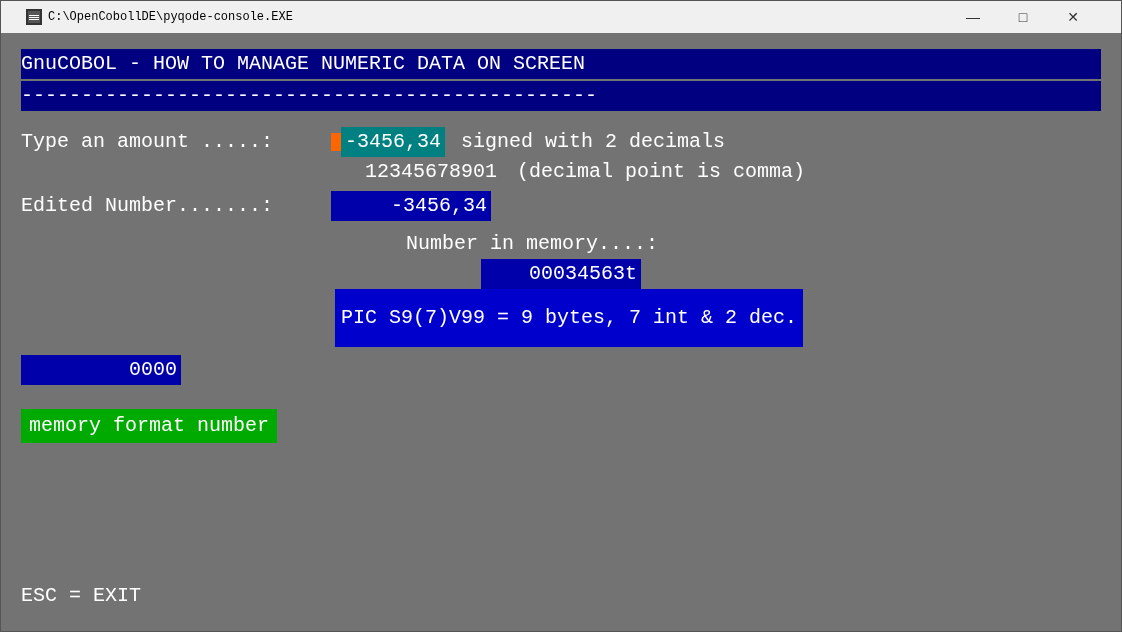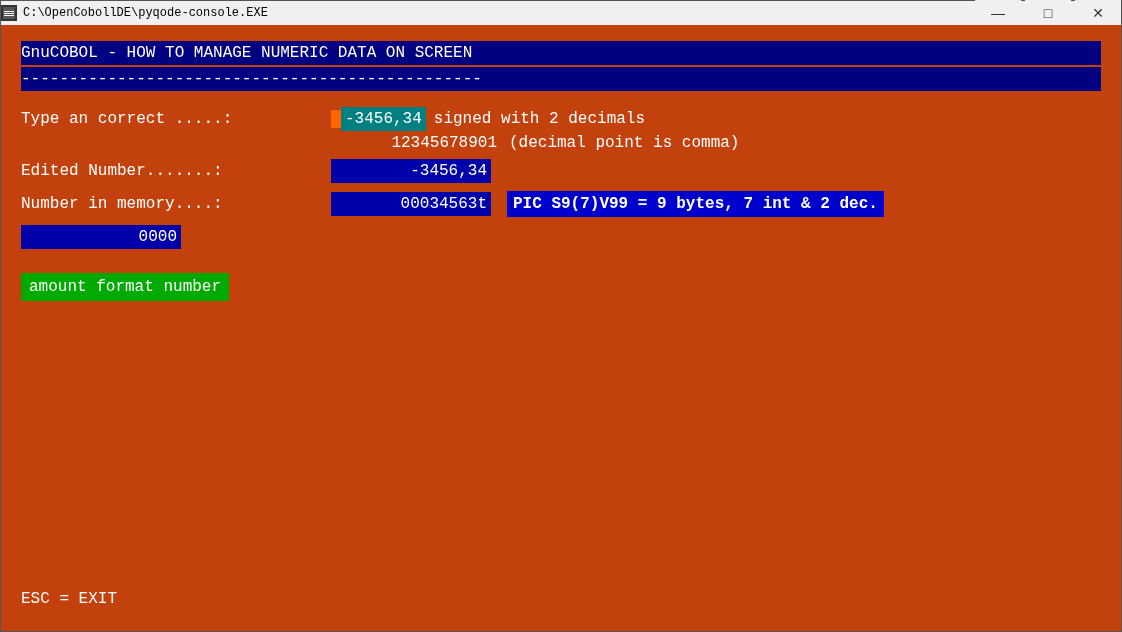--- a/index.html
+++ b/index.html
@@ -15,24 +15,24 @@
     .window {
       width: 1122px;
       height: 632px;
       display: flex;
       flex-direction: column;
       border: 1px solid #555;
     }
 
     .title-bar {
       background: #f0f0f0;
-      height: 24px;
-      display: flex;
-      align-items: center;
-      padding: 0 0;
+      height: 32px;
+      display: flex;
+      align-items: center;
+      padding: 0 25px;
       justify-content: space-between;
       flex-shrink: 0;
     }
 
     .title-bar-left {
       display: flex;
       align-items: center;
       gap: 6px;
       font-size: 12px;
       color: #000;
@@ -59,26 +59,26 @@
       border: none;
       cursor: pointer;
       display: flex;
       align-items: center;
       justify-content: center;
       font-size: 14px;
       color: #333;
     }
 
     .terminal {
-      background: #c2410c;
+      background: #737373;
       flex: 1;
       padding: 16px 20px;
       color: white;
       font-family: 'Courier New', Courier, monospace;
-      font-size: 16px;
+      font-size: 20px;
       line-height: 1.5;
       position: relative;
     }
 
     .title-line {
       color: white;
       background: #000080;
       margin-bottom: 2px;
     }
 
@@ -103,37 +103,37 @@
       background: #0000aa;
       color: white;
       padding: 0 4px;
       min-width: 160px;
       display: inline-block;
       text-align: right;
     }
 
     .description {
       color: white;
-      margin-left: 8px;
+      margin-left: 16px;
       display: inline-block;
     }
 
     .memory-row {
       display: flex;
       align-items: center;
       margin-bottom: 4px;
+      flex-direction: column;
     }
 
     .memory-desc {
       background: #0000cd;
       color: white;
       margin-left: 16px;
-      padding: 1px 6px;
-      display: inline-block;
-      font-weight: bold;
+      padding: 14px 6px;
+      display: inline-block;
     }
 
     .status-badge {
       background: #00aa00;
       color: white;
       padding: 2px 8px;
       display: inline-block;
       margin-top: 12px;
     }
 
@@ -203,21 +203,21 @@
       <button class="tb-btn close">✕</button>
     </div>
   </div>
 
   <div class="terminal">
 
     <div class="title-line">GnuCOBOL - HOW TO MANAGE NUMERIC DATA ON SCREEN</div>
     <div class="separator-line">------------------------------------------------</div>
 
     <div class="input-row row-spacer">
-      <span class="label">Type an correct .....: </span>
+      <span class="label">Type an amount .....: </span>
       <div class="input-col">
         <div class="amount-value-line">
           <span class="cursor-block"></span>
             <span class="value-teal">-3456,34</span>
           <span class="description">signed with 2 decimals</span>
         </div>
         <div style="display:flex; align-items:center;justify-content:flex-end;">
           <span style="min-width:170px; text-align:right; padding-right:4px; color:white;">12345678901</span>
           <span class="description">(decimal point is comma)</span>
         </div>
@@ -233,19 +233,19 @@
       <span class="label">Number in memory....: </span>
       <span class="value-box">00034563t</span>
       <span class="memory-desc">PIC S9(7)V99 = 9 bytes, 7 int &amp; 2 dec.</span>
     </div>
 
     <div class="row" style="margin-bottom:12px;">
       <span class="value-box">0000</span>
     </div>
 
     <div>
-      <span class="status-badge">amount format number</span>
+      <span class="status-badge">memory format number</span>
     </div>
 
     <div class="esc-line">ESC = EXIT</div>
 
   </div>
 </div>
 
 </body></html>

